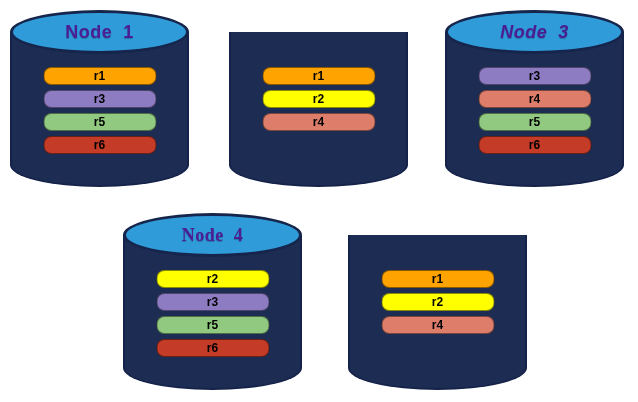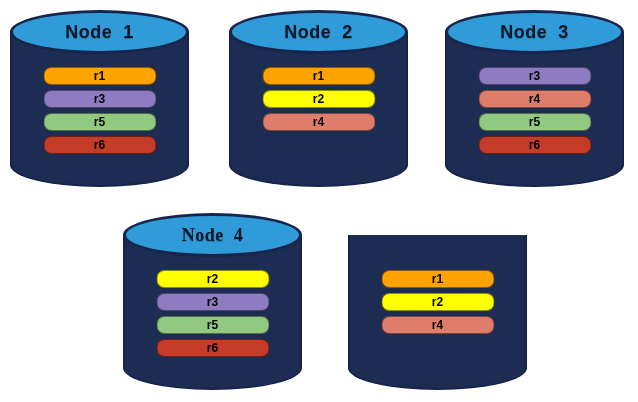--- a/index.html
+++ b/index.html
@@ -39,21 +39,21 @@
     height: 44px;
     background: #2F9CD9;
     border: 3px solid #16254C;
     box-sizing: border-box;
     border-radius: 50%;
     display: flex;
     align-items: center;
     justify-content: center;
   }
   .cyl-title {
-    color: #0f172a;
+    color: #4c1d95;
     font-size: 18px;
     font-weight: bold;
     white-space: pre;           
     letter-spacing: 0.5px;
     text-shadow: 0 1px 1px rgba(0,0,0,0.25);
   }
   .bars {
     position: absolute;
     top: 57px;
     left: 50%;
@@ -91,33 +91,30 @@
     <div class="bars">
       <div class="bar" style="background-color: rgb(255, 163, 0);">r1</div>
       <div class="bar" style="background-color: rgb(142, 124, 195);">r3</div>
       <div class="bar" style="background-color: rgb(144, 201, 127);">r5</div>
       <div class="bar" style="background-color: rgb(196, 59, 39);">r6</div>
     </div>
   </div>
 
   <div class="cylinder pos-2">
     <div class="cyl-body" style="background-color: rgb(29, 44, 82);"></div>
-    <div class="cyl-top" style="background-color: rgb(47, 156, 217);">
-      <span class="cyl-title">Node  2</span>
-    </div>
     <div class="bars">
       <div class="bar" style="background-color: rgb(255, 163, 0);">r1</div>
       <div class="bar" style="background-color: rgb(255, 255, 0);">r2</div>
       <div class="bar" style="background-color: rgb(222, 126, 106);">r4</div>
     </div>
   </div>
 
   <div class="cylinder pos-3">
     <div class="cyl-body" style="background-color: rgb(29, 44, 82);"></div>
-    <div class="cyl-top" style="background-color: rgb(47, 156, 217);">
+    <div class="cyl-top" style="background-color: rgb(47, 156, 217); font-style: italic;">
       <span class="cyl-title">Node  3</span>
     </div>
     <div class="bars">
       <div class="bar" style="background-color: rgb(142, 124, 195);">r3</div>
       <div class="bar" style="background-color: rgb(222, 126, 106);">r4</div>
       <div class="bar" style="background-color: rgb(144, 201, 127);">r5</div>
       <div class="bar" style="background-color: rgb(196, 59, 39);">r6</div>
     </div>
   </div>
 

